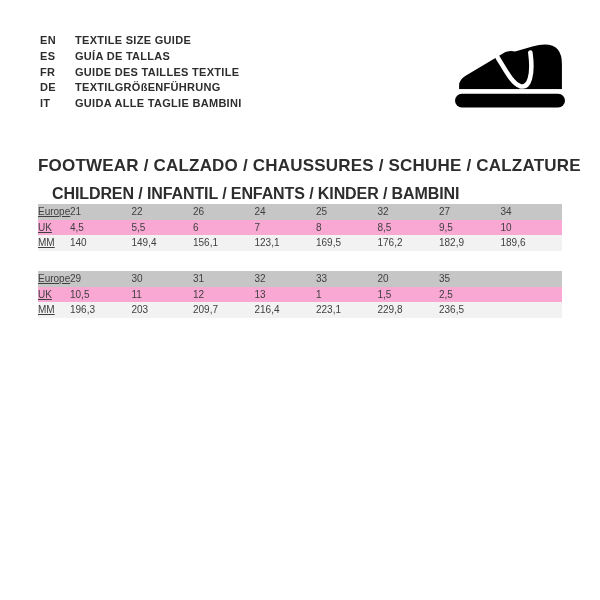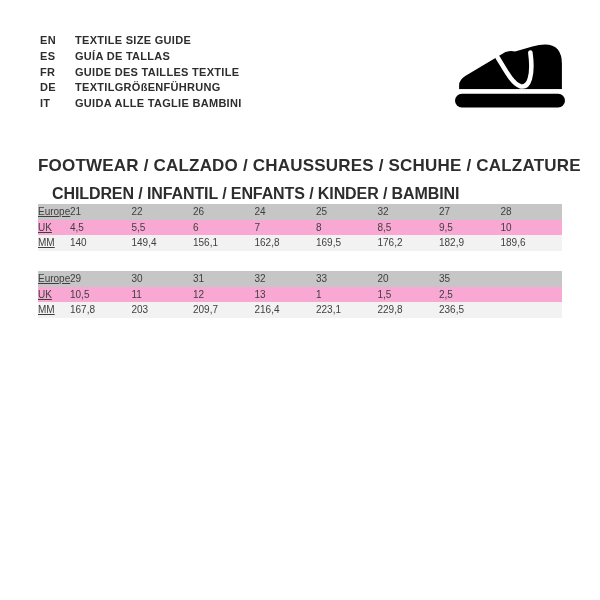--- a/index.html
+++ b/index.html
@@ -108,39 +108,39 @@
   <div class="size-table" id="table-0">
       <div class="t-row r0">
         <div class="t-label">Europe</div>
         <div class="t-cell">21</div>
         <div class="t-cell">22</div>
         <div class="t-cell">26</div>
         <div class="t-cell">24</div>
         <div class="t-cell">25</div>
         <div class="t-cell">32</div>
         <div class="t-cell">27</div>
-        <div class="t-cell">28</div>
+        <div class="t-cell">34</div>
       </div>
       <div class="t-row r1">
         <div class="t-label">UK</div>
         <div class="t-cell">4,5</div>
         <div class="t-cell">5,5</div>
         <div class="t-cell">6</div>
         <div class="t-cell">7</div>
         <div class="t-cell">8</div>
         <div class="t-cell">8,5</div>
         <div class="t-cell">9,5</div>
         <div class="t-cell">10</div>
       </div>
       <div class="t-row r2">
         <div class="t-label">MM</div>
         <div class="t-cell">140</div>
         <div class="t-cell">149,4</div>
         <div class="t-cell">156,1</div>
-        <div class="t-cell">162,8</div>
+        <div class="t-cell">123,1</div>
         <div class="t-cell">169,5</div>
         <div class="t-cell">176,2</div>
         <div class="t-cell">182,9</div>
         <div class="t-cell">189,6</div>
       </div>
     </div>
   <div class="size-table" id="table-1">
       <div class="t-row r0">
         <div class="t-label">Europe</div>
         <div class="t-cell">29</div>
@@ -158,21 +158,21 @@
         <div class="t-cell">11</div>
         <div class="t-cell">12</div>
         <div class="t-cell">13</div>
         <div class="t-cell">1</div>
         <div class="t-cell">1,5</div>
         <div class="t-cell">2,5</div>
         <div class="t-cell"></div>
       </div>
       <div class="t-row r2">
         <div class="t-label">MM</div>
-        <div class="t-cell">167,8</div>
+        <div class="t-cell">196,3</div>
         <div class="t-cell">203</div>
         <div class="t-cell">209,7</div>
         <div class="t-cell">216,4</div>
         <div class="t-cell">223,1</div>
         <div class="t-cell">229,8</div>
         <div class="t-cell">236,5</div>
         <div class="t-cell"></div>
       </div>
     </div>
 

